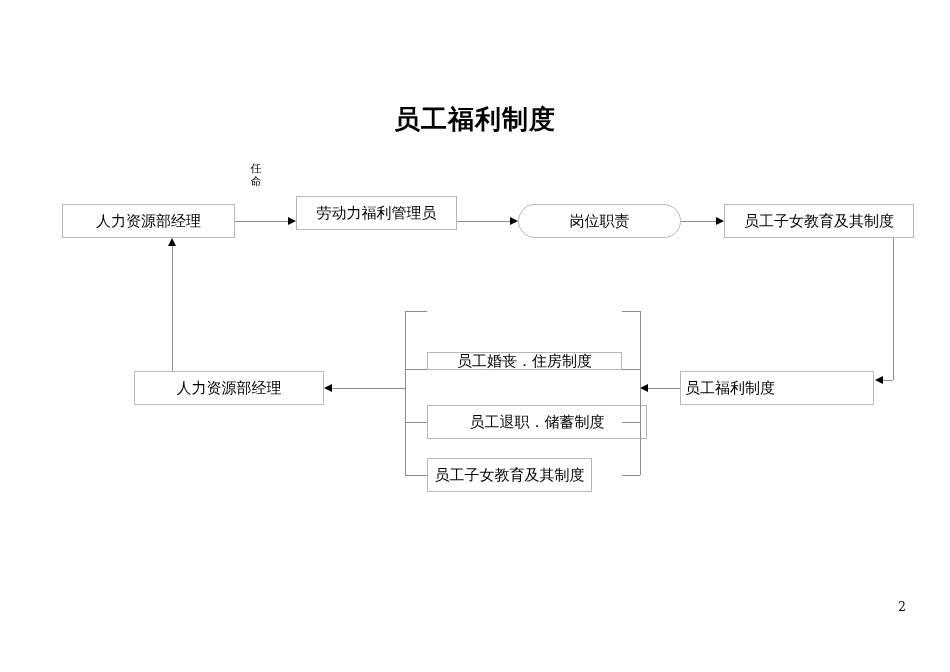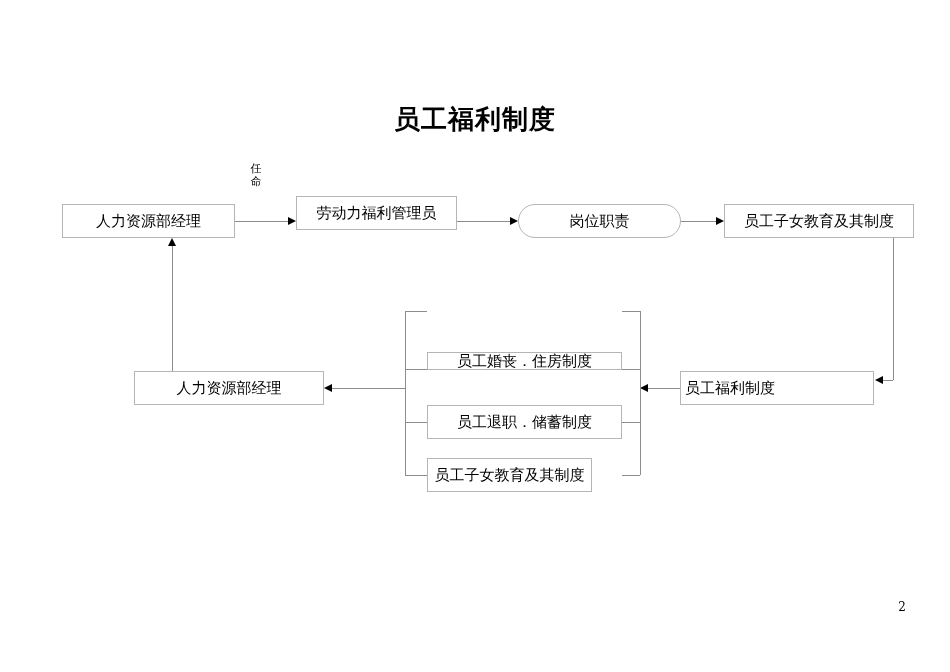--- a/index.html
+++ b/index.html
@@ -124,21 +124,21 @@
   <div class="edge-v" style="left:893px; top:238px; height:142px;"></div>
   <div class="edge-h" style="left:883px; top:380px; width:10px;"></div>
   <div class="arrow arrow-left" style="left:875px; top:376px;"></div>
 
   <div class="node left-align" style="left:680px; top:371px; width:194px; height:34px;">员工福利制度</div>
 
   <div class="edge-h" style="left:648px; top:388px; width:32px;"></div>
   <div class="arrow arrow-left" style="left:640px; top:384px;"></div>
 
   <div class="node" style="left:427px; top:352px; width:195px; height:18px;">员工婚丧．住房制度</div>
-  <div class="node" style="left:427px; top:405px; width:195px; height:34px;">员工退职．储蓄制度</div>
+  <div class="node" style="left:427px; top:405px; width:220px; height:34px;">员工退职．储蓄制度</div>
   <div class="node" style="left:427px; top:458px; width:165px; height:34px;">员工子女教育及其制度</div>
 
   <div class="edge-v" style="left:640px; top:311px; height:164px;"></div>
   <div class="edge-h" style="left:622px; top:311px; width:18px;"></div>
   <div class="edge-h" style="left:622px; top:369px; width:18px;"></div>
   <div class="edge-h" style="left:622px; top:422px; width:18px;"></div>
   <div class="edge-h" style="left:622px; top:475px; width:18px;"></div>
 
   <div class="edge-v" style="left:405px; top:311px; height:164px;"></div>
   <div class="edge-h" style="left:405px; top:311px; width:22px;"></div>

